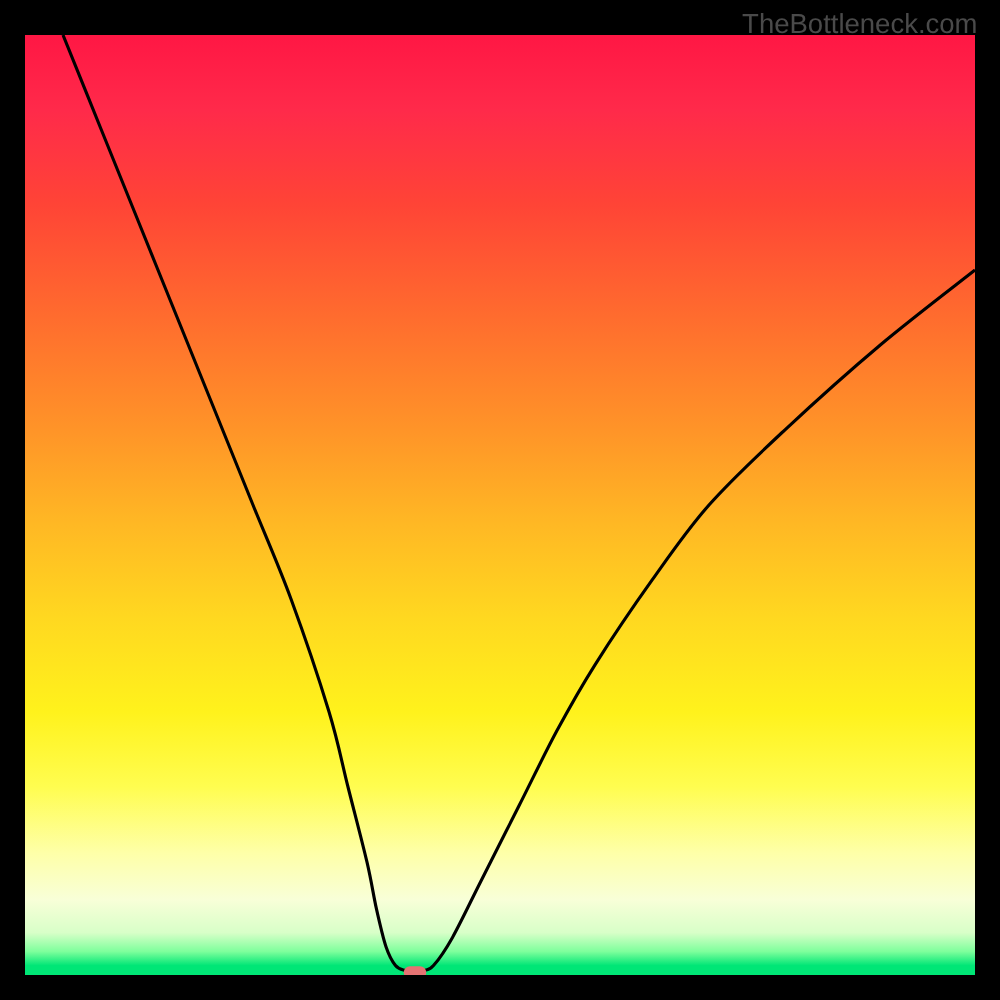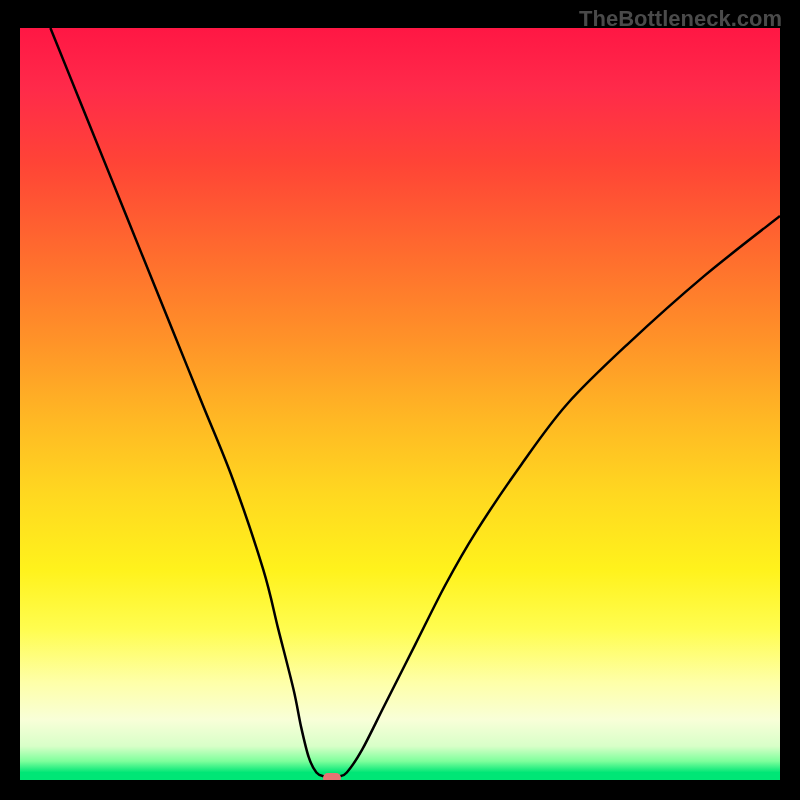--- a/index.html
+++ b/index.html
@@ -9,21 +9,21 @@
     background: #000;
     position: relative;
     font-family: Arial, sans-serif;
   }
   .watermark {
     position: absolute;
     top: 6px;
     right: 18px;
     color: #4a4a4a;
     font-size: 22px;
-    font-weight: 700;
+    font-weight: 400;
     z-index: 10;
   }
   .plot-area {
     position: absolute;
     left: 20px;
     top: 28px;
     width: 760px;
     height: 752px;
     overflow: hidden;
   }

